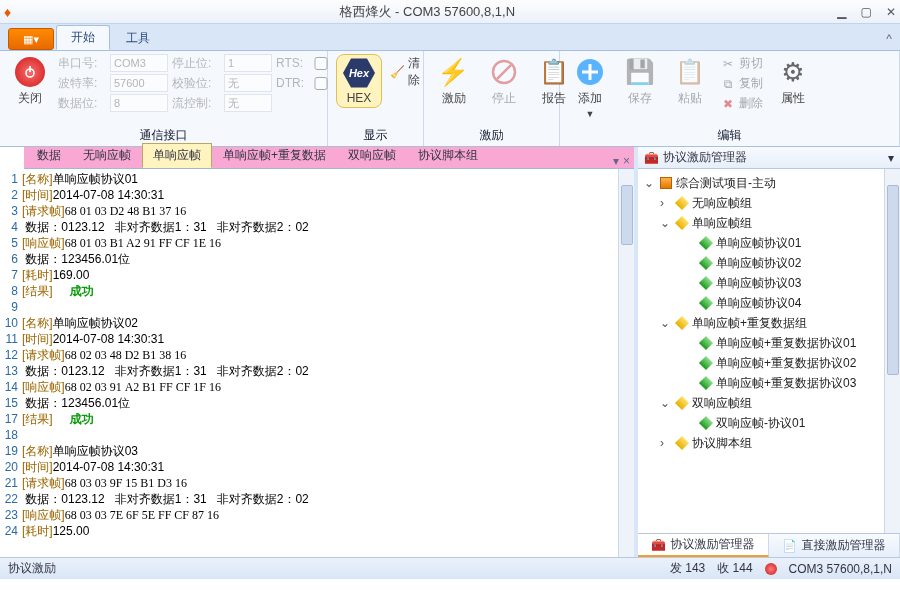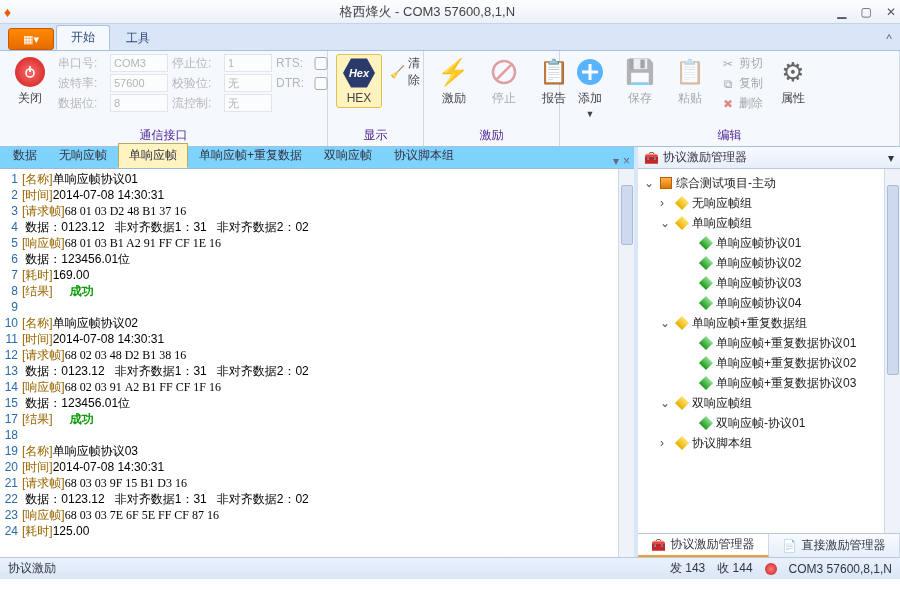--- a/index.html
+++ b/index.html
@@ -13,40 +13,40 @@
 
 
 .ribbon { background: #d9e6f7; border-bottom: 1px solid #a8c0e0; }
 .ribbon-tabs { height: 26px; display: flex; align-items: flex-end; padding-left: 8px; gap: 2px; }
 .appbtn { width: 46px; height: 22px; background: linear-gradient(#ff8a00,#e86a00); border: 1px solid #c85800; border-radius: 3px; display: flex; align-items:center; justify-content:center; color: #fff; font-size:11px; }
 .rtab { padding: 3px 14px; color: #2a4a7a; cursor: default; }
 .rtab.active { background: #f5f9fe; border: 1px solid #a8c0e0; border-bottom-color: #f5f9fe; border-radius: 3px 3px 0 0; }
 .ribbon-body { background: #f5f9fe; height: 96px; display: flex; border-top: 1px solid #a8c0e0; }
 .rgroup { border-right: 1px solid #cdd9ea; display: flex; flex-direction: column; padding: 3px 8px 0; }
 .rgroup .content { flex: 1; display: flex; align-items: flex-start; gap: 6px; }
-.rgroup .label { text-align: center; color: #4c1d95; padding: 1px 0 2px; }
+.rgroup .label { text-align: center; color: #0f172a; padding: 1px 0 2px; }
 .bigbtn { display: flex; flex-direction: column; align-items: center; gap: 2px; padding: 2px 6px; color: #444; }
 .bigbtn .ico { width: 32px; height: 32px; display:flex;align-items:center;justify-content:center; }
 .bigbtn.disabled { opacity: .45; }
 .smbtn { display:flex;align-items:center;gap:3px;color:#444;padding:1px 2px;}
 .smbtn.disabled{opacity:.45;}
 .smbtn .sico{width:16px;height:16px;display:flex;align-items:center;justify-content:center;}
 .formrow { display: grid; grid-template-columns: 48px 58px 48px 48px 34px 14px; gap: 2px 4px; align-items: center; color:#888; }
 .formrow input[type=text]{ width:100%; height:18px; border:1px solid #cfd8e6; background:#fff; padding:0 3px; font-size:11px; color:#888;}
 .formrow input[type=checkbox]{ }
 .power-red{width:30px;height:30px;border-radius:50%;background:radial-gradient(#ff6b6b,#c91a1a);display:flex;align-items:center;justify-content:center;}
 .hex-badge{width:32px;height:32px;background:#2a3a6a;transform:rotate(0);clip-path:polygon(25% 5%,75% 5%,100% 50%,75% 95%,25% 95%,0 50%);display:flex;align-items:center;justify-content:center;color:#fff;font-weight:bold;font-size:11px;font-style:italic;}
 
 
 .main { display:flex; height: 410px; }
 .left { flex: 1; display:flex; flex-direction:column; border-right:4px solid #d9e6f7; min-width:0;}
 .right { width: 262px; display:flex; flex-direction:column; }
 
 
-.doctabs { height: 22px; background:#7dd3fc; display:flex; align-items:flex-end; border-bottom:1px solid #9fb8d8; padding-left:2px; }
+.doctabs { height: 22px; background:#f9a8d4; display:flex; align-items:flex-end; border-bottom:1px solid #9fb8d8; padding-left:2px;margin-left:24px; }
 .dtab { padding:3px 10px; color:#334; border:1px solid transparent; }
 .dtab.active { background:#fff3c0; border:1px solid #b8a860; border-bottom-color:#fff3c0; }
 .tab-extras{margin-left:auto;display:flex;gap:4px;padding-right:4px;color:#668;}
 
 
 .log { flex:1; overflow:auto; background:#fff; font-family: Consolas, "Courier New", monospace; font-size:12px; line-height:16px; padding:2px 0;}
 .log .ln { display:flex; }
 .log .gut { width:22px; text-align:right; color:#2a6aa8; padding-right:4px; flex-shrink:0; user-select:none;}
 .log .txt { white-space: pre; }
 .log .tag { color:#9a6600; }
@@ -131,21 +131,21 @@
             <input type="text" value="无" style="">
           <span></span>
             <span></span>
         </div>
       </div>
       <div class="label">通信接口</div>
     </div>
 
     <div class="rgroup" style="width:96px;">
       <div class="content">
-        <div class="bigbtn" style="background:#fff3c0;border:1px solid #e0c050;border-radius:3px;">
+        <div class="bigbtn" style="background:#fff3c0;border:1px solid #e0c050;border-radius:8px;">
           <div class="ico">
               <div class="hex-badge">Hex</div>
             </div>
           <span>HEX</span>
         </div>
         <div style="display:flex;flex-direction:column;gap:2px;">
           <div class="smbtn">
               <span class="sico">🧹</span>
               <span>清除</span>
             </div>

